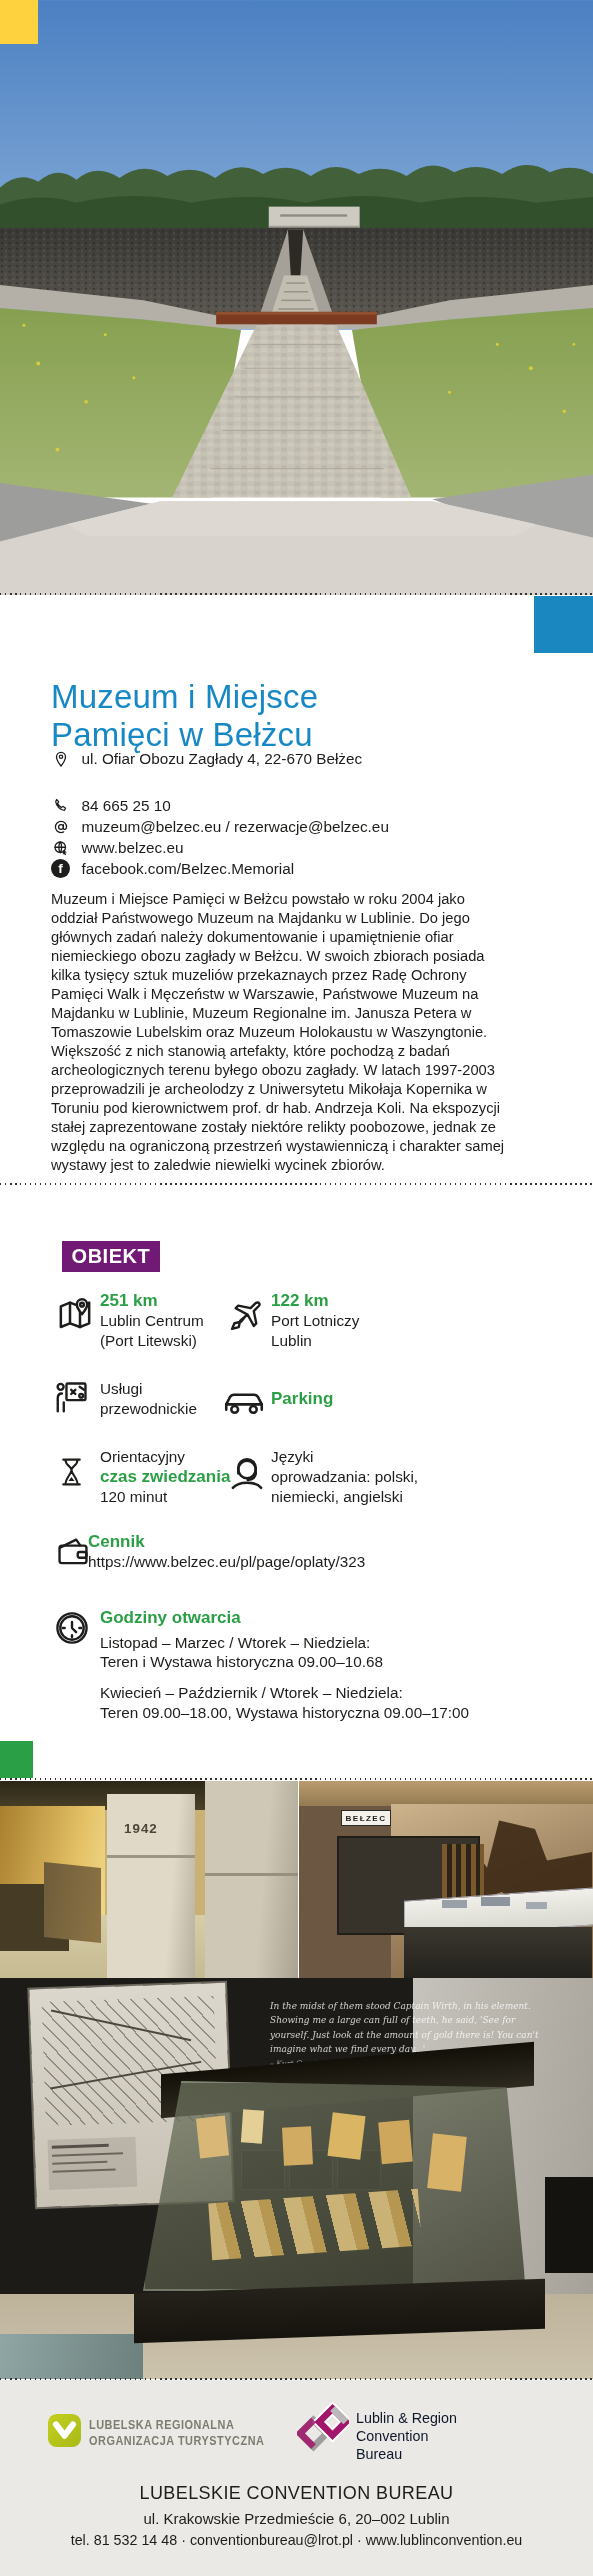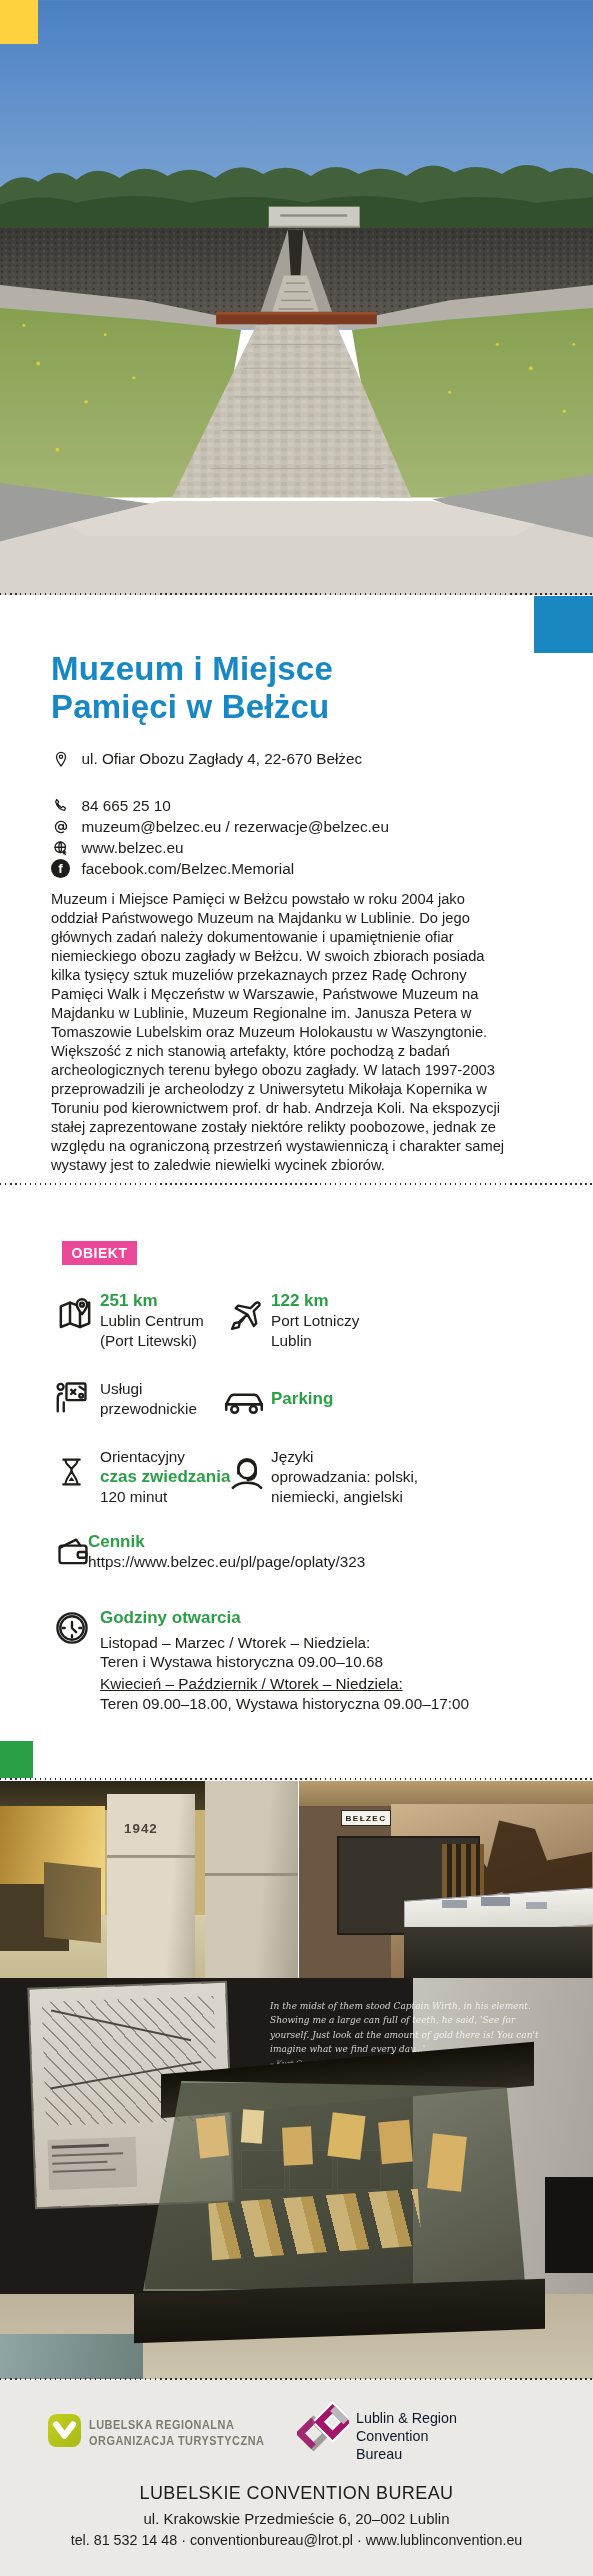--- a/index.html
+++ b/index.html
@@ -1,24 +1,24 @@
 <!DOCTYPE html>
 <html><head>
 <meta charset="utf-8">
 <style>
   html,body{margin:0;padding:0;background:#ffffff;}
   body{font-family:"Liberation Sans", sans-serif;color:#1d1d1b;}
   .page{position:relative;width:593px;height:2576px;overflow:hidden;background:#fff;}
   .abs{position:absolute;}
   .dotted{height:1.9px;background:repeating-linear-gradient(90deg,#32322f 0 1.5px,transparent 1.5px 5px);z-index:30;}
-  .title{font-size:33px;font-weight:bold;color:#1688c5;line-height:1.16;letter-spacing:0.2px;}
+  .title{font-size:33px;font-weight:normal;color:#1688c5;line-height:1.16;letter-spacing:0.2px;margin-top:28px;}
   .contact-row{position:absolute;left:51px;display:flex;align-items:center;gap:11.5px;font-size:15.3px;text-align:right;}
   .contact-row .ic{width:19px;height:19px;display:flex;align-items:center;justify-content:center;flex:0 0 19px;}
   .body-text{font-size:14.7px;line-height:19px;color:#1d1d1b;text-align:left;}
-  .badge{background:#ec4899;color:#fff;font-weight:bold;font-size:14px;letter-spacing:0.5px;padding:3.8px 9.6px;display:inline-block;}
+  .badge{background:#701a75;color:#fff;font-weight:bold;font-size:20px;letter-spacing:0.5px;padding:3.8px 9.6px;display:inline-block;}
   .g{color:#2b9f45;font-weight:bold;}
   .item-label{font-size:15.3px;line-height:20px;}
   .item-value{font-size:17px;line-height:20px;}
   .icon-box svg{stroke:#1d1d1b;fill:none;stroke-width:1.5;stroke-linecap:round;stroke-linejoin:round;}
   .cic svg{stroke:#1d1d1b;fill:none;stroke-width:1.7;stroke-linecap:round;stroke-linejoin:round;}
   .hours-line{font-size:15.3px;line-height:19.6px;}
   .photo{overflow:hidden;}
   .footer{background:#eae9e6;}
   .lrot-text{font-size:12.4px;font-weight:bold;color:#7c7c6f;letter-spacing:0.6px;line-height:16.3px;transform:scaleX(.88);transform-origin:left top;white-space:nowrap;}
   .lrcb-text{font-size:14.3px;color:#0f172a;line-height:18px;}
@@ -275,21 +275,21 @@
     <svg width="38" height="38" viewBox="0 0 24 24">
         <circle cx="12" cy="12" r="9.2"></circle>
         <circle cx="12" cy="12" r="7.4"></circle>
         <path d="M12 8.2V12l2.6 2.6M6.2 12h1.2M16.6 12h1.2M12 16.6v1.2"></path>
       </svg>
   </div>
   <div class="abs" style="left:100px;top:1608px;width:459px;">
     <div class="item-value g" style="margin-bottom:4.8px;">Godziny otwarcia</div>
     <div class="hours-line">Listopad – Marzec / Wtorek – Niedziela:</div>
     <div class="hours-line">Teren i Wystawa historyczna 09.00–10.68</div>
-    <div class="hours-line" style="margin-top:2px;text-decoration:underline;">Kwiecień – Październik / Wtorek – Niedziela:</div>
+    <div class="hours-line" style="margin-top:11px;">Kwiecień – Październik / Wtorek – Niedziela:</div>
     <div class="hours-line">Teren 09.00–18.00, Wystawa historyczna 09.00–17:00</div>
   </div>
 
   <div class="abs" style="left:0;top:1741px;width:33px;height:37px;background:#2b9f45;"></div>
 
   <div class="abs dotted" style="left:0;top:1778px;width:593px;"></div>
 
   <div class="abs photo" style="left:0;top:1781px;width:298px;height:197px;background:#c9b074;">
     <div class="abs" style="left:0;top:0;width:298px;height:29px;background:linear-gradient(#2c2718,#4a4128);"></div>
     <div class="abs" style="left:0;top:25px;width:105px;height:124px;background:linear-gradient(100deg,#a87f2e,#e5c267 70%,#f0d98c);"></div>

